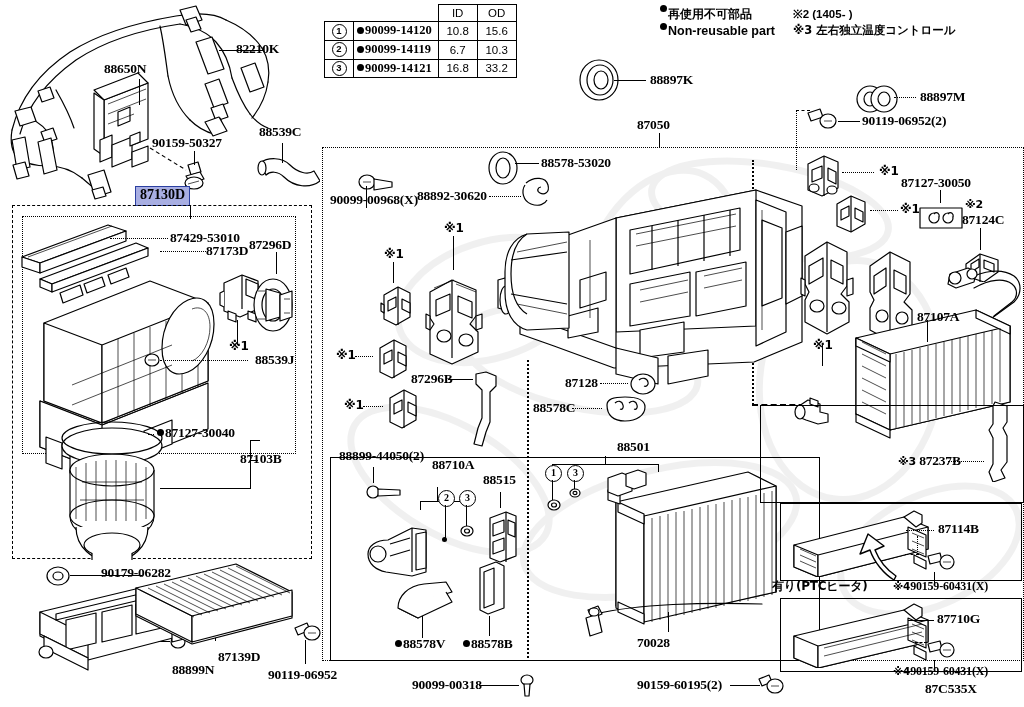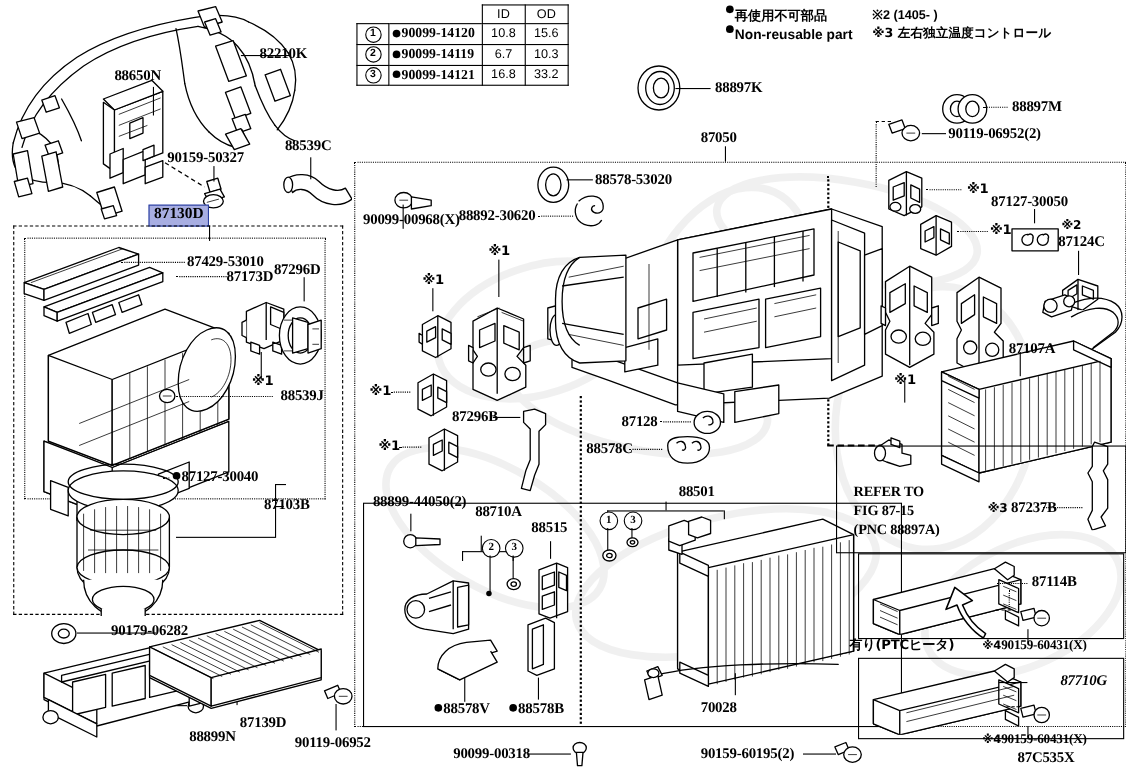--- a/index.html
+++ b/index.html
@@ -902,25 +902,20 @@
   <div class="ldot" style="left:948px;top:461px;width:36px;"></div>
   <div class="lbl" style="left:898px;top:454px;"><span class="jpsm" style="font-size:11px;">※3</span> <span>87237B</span></div>
 
   <svg style="position:absolute;left:790px;top:392px;" width="42" height="36">
     <g class="sf">
       <path d="M6 16 l12 -8 l12 4 l0 8 l8 2 l0 8 l-10 2 l-12 -4 l-10 -4 z"></path>
       <ellipse cx="10" cy="20" rx="5" ry="7"></ellipse>
       <path d="M20 6 l8 3 l0 6 l-8 -3 z"></path>
     </g>
   </svg>
-  <div class="lbl en" style="left:776px;top:438px;font-size:13px;line-height:1.32;font-family:'Liberation Serif',serif;">
-    <div>REFER TO</div>
-    <div>FIG 87-15</div>
-    <div>(PNC 88897A)</div>
-  </div>
 
   <div class="box" style="left:780px;top:503px;width:240px;height:76px;"></div>
   <svg style="position:absolute;left:788px;top:505px;" width="160" height="72">
     <g class="sf">
       <path d="M6 40 l110 -28 l24 10 l0 22 l-110 28 l-24 -10 z"></path>
       <path d="M6 40 l24 10 l0 22 l-24 -10 z"></path>
       <path d="M30 50 l110 -28 l0 22 l-110 28 z"></path>
       <path d="M116 12 l10 -6 l8 4 l0 8 l-6 4 z"></path>
       <path d="M120 22 l18 8 l0 22 l-18 -8 z"></path>
       <path d="M126 50 l12 6 l0 8 l-12 -6 z"></path>
@@ -968,21 +963,21 @@
     </g>
     <g class="sth">
       <path d="M36 50 l98 -24"></path>
         <path d="M36 58 l98 -24"></path>
       <path d="M124 26 l12 5"></path>
         <path d="M124 34 l12 5"></path>
         <path d="M124 42 l12 5"></path>
     </g>
   </svg>
   <div class="lsol" style="left:908px;top:620px;width:26px;"></div>
-  <div class="lbl" style="left:964px;top:612px;font-style:italic;">87710G</div>
+  <div class="lbl" style="left:937px;top:612px;">87710G</div>
   <svg style="position:absolute;left:925px;top:638px;" width="30" height="24">
     <g class="sf">
         <path d="M3 6 l12 -3 l2 8 l-12 3 z"></path>
         <ellipse cx="22" cy="12" rx="7" ry="7"></ellipse>
       </g>
     <g class="sth">
         <path d="M18 12 l8 0"></path>
       </g>
   </svg>
   <div class="lvs" style="left:934px;top:660px;height:10px;"></div>

